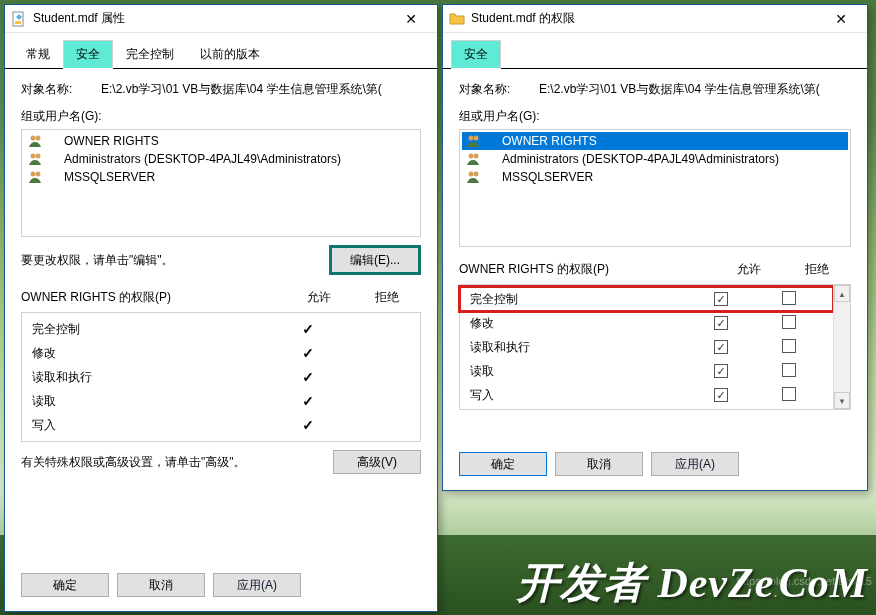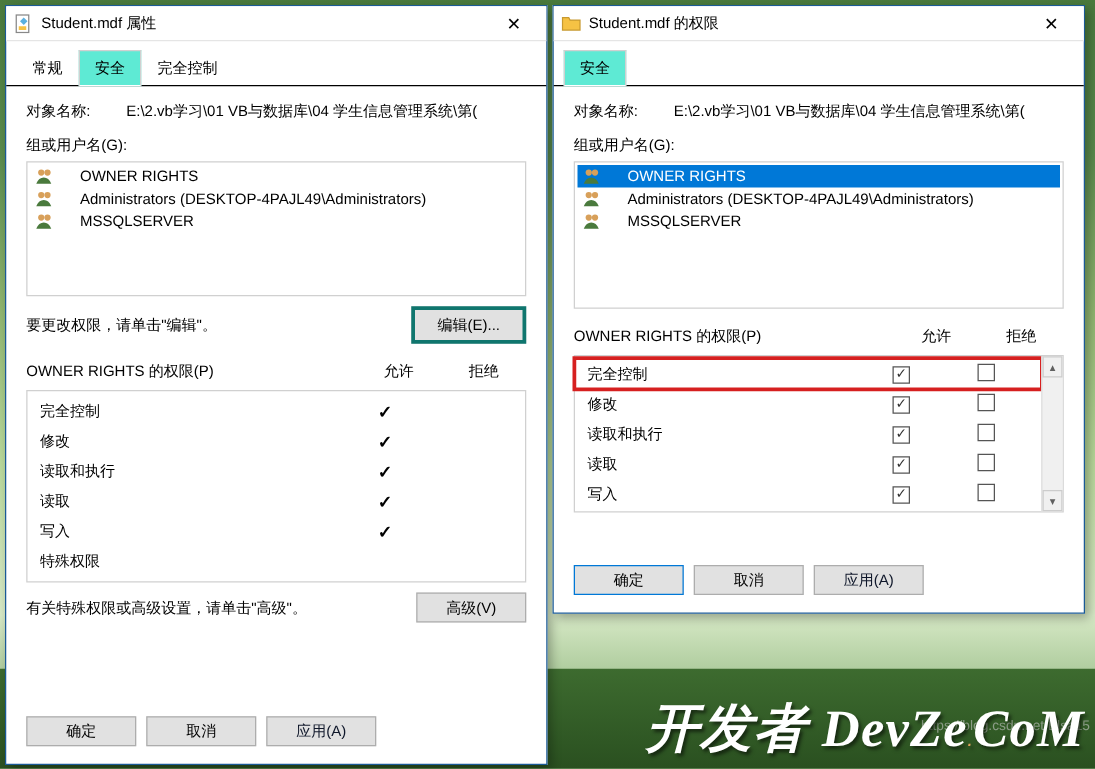--- a/index.html
+++ b/index.html
@@ -64,20 +64,21 @@
         </svg>
     </span>
     <span class="title">Student.mdf 属性</span>
     <div class="close">✕</div>
   </div>
 
   <div class="tabs">
     <div class="tab">常规</div>
     <div class="tab active">安全</div>
     <div class="tab">完全控制</div>
+    <div class="tab">以前的版本</div>
   </div>
 
   <div class="content">
     <div class="row">
       <span class="label">对象名称:</span>
       <span class="value">E:\2.vb学习\01 VB与数据库\04 学生信息管理系统\第(</span>
     </div>
 
     <div style="margin-bottom:4px;">组或用户名(G):</div>
     <div class="groupbox list">
@@ -140,25 +141,20 @@
           <span class="pcol"></span>
         </div>
       <div class="permrow">
           <span class="pname">读取</span>
           <span class="pcol"><span class="check">✓</span></span>
           <span class="pcol"></span>
         </div>
       <div class="permrow">
           <span class="pname">写入</span>
           <span class="pcol"><span class="check">✓</span></span>
-          <span class="pcol"></span>
-        </div>
-      <div class="permrow">
-          <span class="pname">特殊权限</span>
-          <span class="pcol"></span>
           <span class="pcol"></span>
         </div>
     </div>
 
     <div class="btnrow">
       <span class="btnlabel">有关特殊权限或高级设置，请单击"高级"。</span>
       <button class="btn">高级(V)</button>
     </div>
   </div>
 

